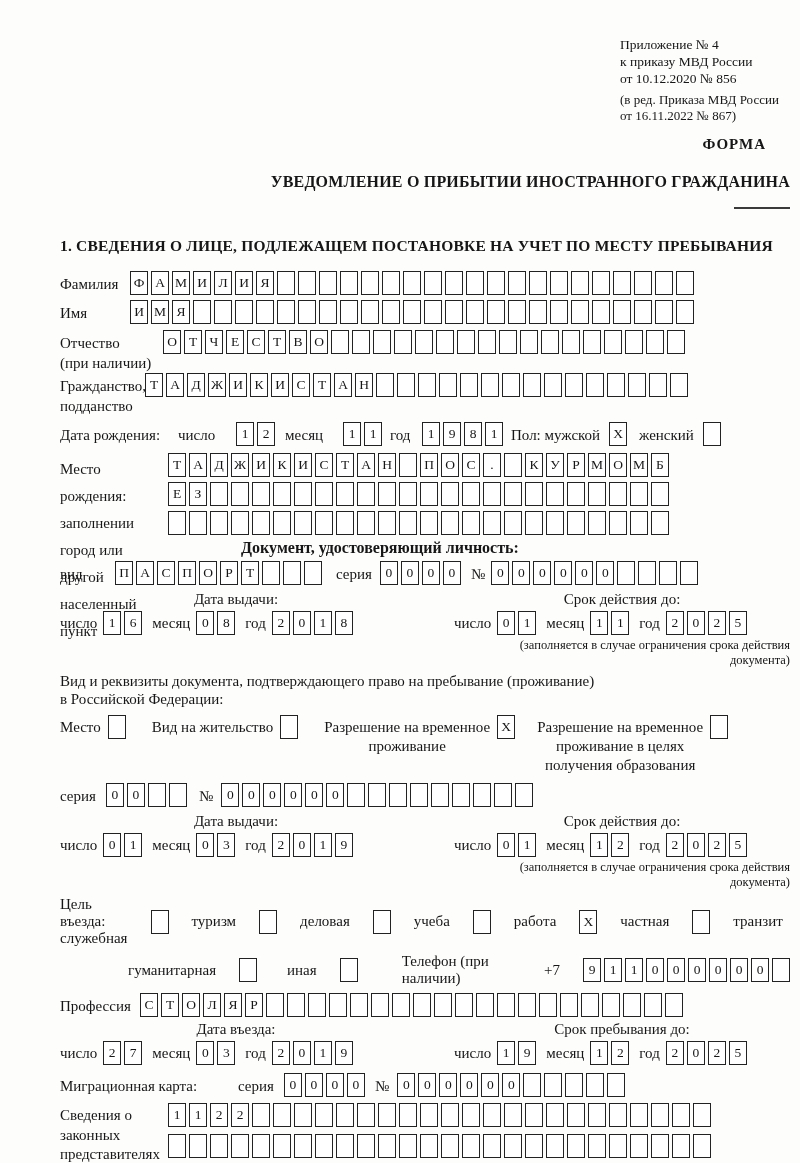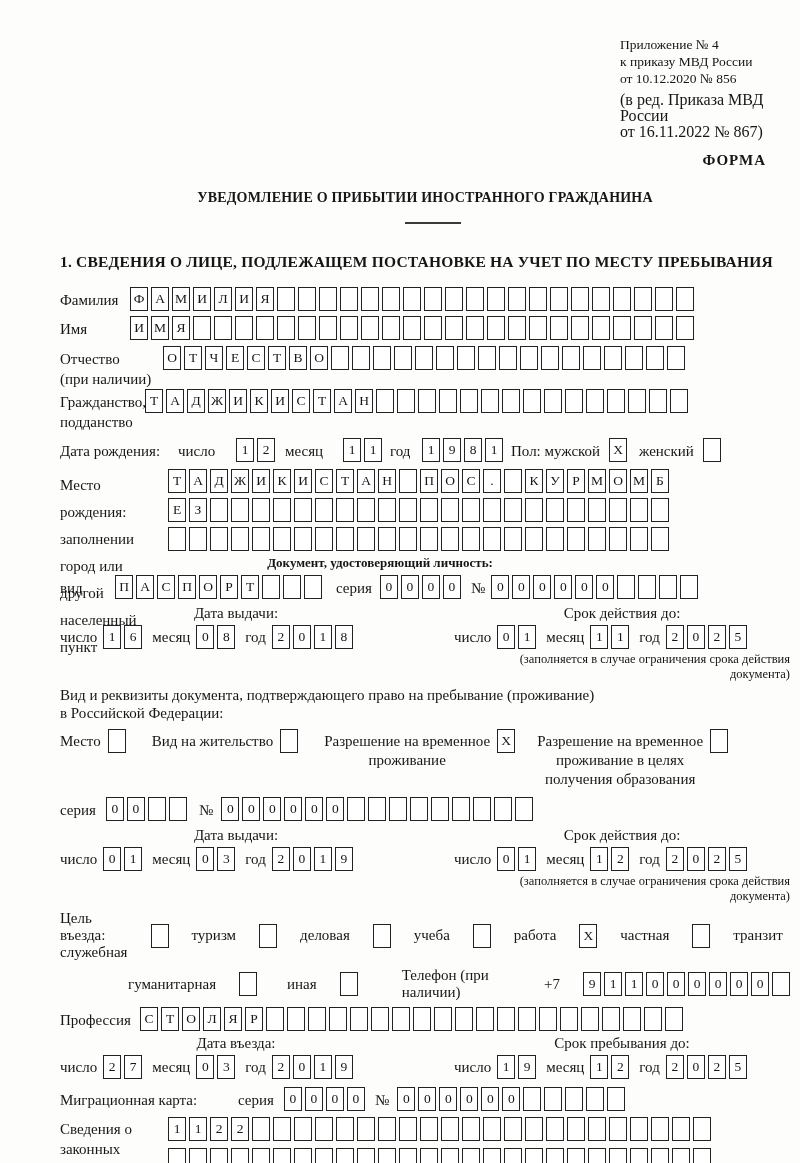--- a/index.html
+++ b/index.html
@@ -5,24 +5,24 @@
   * { margin:0; padding:0; box-sizing:border-box; }
   html,body { background:#888; }
   .page {
     position:relative; width:800px; height:1163px; margin:0 auto;
     background:#fdfdfc; color:#161616; overflow:hidden;
     font-family:"Liberation Serif", "DejaVu Serif", serif;
     font-size:15px; padding:36px 10px 8px 60px;
   }
   
   .appendix { margin-left:560px; width:170px; font-size:13.5px; line-height:17px; }
-  .appendix-edit { margin-left:560px; width:180px; font-size:16px; line-height:16px; margin-top:5px; }
+  .appendix-edit { margin-left:560px; width:180px; font-size:13px; line-height:16px; margin-top:5px; }
   .form-word { margin-left:560px; width:146px; text-align:right; font-weight:bold; font-size:15px; margin-top:12px; letter-spacing:1px; }
   
-  .title { text-align:center; font-weight:bold; font-size:14px; line-height:22px; margin-top:18px; letter-spacing:0.2px; }
+  .title { text-align:right; font-weight:bold; font-size:16px; line-height:22px; margin-top:18px; letter-spacing:0.2px; }
   .blank-line { display:inline-block; width:56px; height:0; border-bottom:2.5px solid #3a3a3a; margin-left:16px; vertical-align:baseline; }
   .section-heading { text-align:left; font-weight:bold; font-size:15.5px; margin-top:22px; letter-spacing:0.2px; }
   
   .cells { display:inline-flex; gap:3px; vertical-align:middle; }
   .cells .cell {
     width:18px; height:24px; border:1.5px solid #222; background:#fff;
     display:inline-flex; align-items:center; justify-content:center;
     font-size:13.5px; flex:0 0 auto;
   }
   .frow { display:flex; align-items:flex-start; }
@@ -30,21 +30,21 @@
   .w70 { width:70px; } .w103 { width:103px; } .w85 { width:85px; } .w80 { width:80px; }
   .mt16 { margin-top:16px; } .mt5 { margin-top:5px; } .mt6 { margin-top:6px; } .mt4 { margin-top:4px; }
   .mt8 { margin-top:8px; } .mt7 { margin-top:7px; } .mt2 { margin-top:2px; }
   .inline-lab { padding-top:3px; line-height:20px; }
   
   .overlap-row { position:relative; }
   .overlap-row .abs-label { position:absolute; left:0; top:3px; line-height:27px; width:108px; }
   .overlap-row .cellcol { margin-left:108px; }
   .cellcol .cells { display:flex; margin-bottom:5px; }
   
-  .doc-heading { text-align:center; font-weight:bold; font-size:13px; margin-top:2px; width:640px; }
+  .doc-heading { text-align:center; font-weight:bold; font-size:16px; margin-top:2px; width:640px; }
   
   .datesrow { display:flex; align-items:flex-start; }
   .dategroup { width:352px; }
   .dategroup.right { margin-left:42px; width:336px; }
   .dg-head { text-align:center; font-size:15px; line-height:17px; }
   .dg-row { display:flex; align-items:center; margin-top:3px; }
   .dg-row .dlab { padding:0 6px 0 0; }
   .dg-row .dlab.after { padding-left:10px; }
   .fill-note { text-align:right; font-size:12.5px; line-height:15px; margin-top:3px; padding-right:0px; }
   

